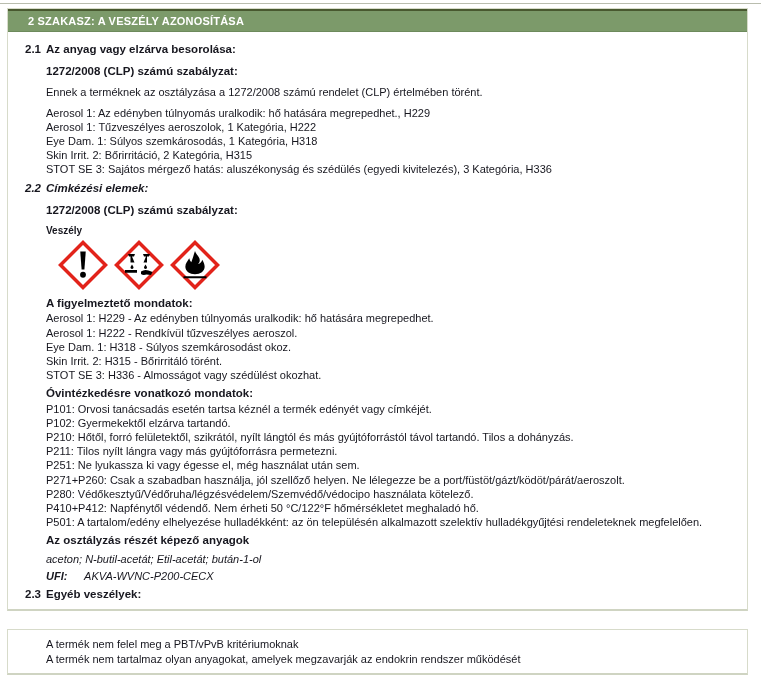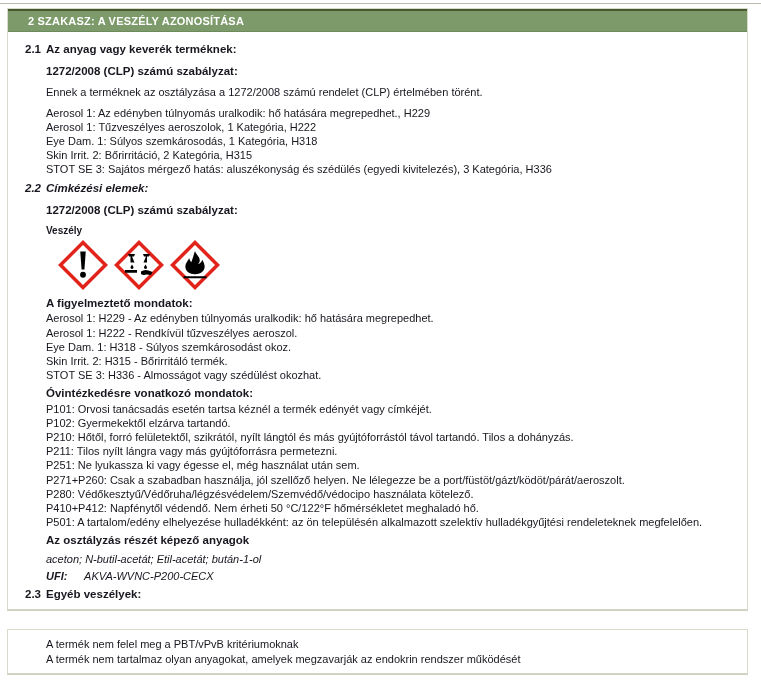--- a/index.html
+++ b/index.html
@@ -55,21 +55,21 @@
 <div>
   <div class="top-rule"></div>
 
   <div class="section-box">
     <div class="section-header">2 SZAKASZ: A VESZÉLY AZONOSÍTÁSA</div>
 
     <div class="section-content">
 
       <div class="hrow">
         <span class="num">2.1</span>
-        <span>Az anyag vagy keverék terméknek:</span>
+        <span>Az anyag vagy elzárva besorolása:</span>
       </div>
       <div class="indent">
         <p class="sub">1272/2008 (CLP) számú szabályzat:</p>
         <p class="intro">Ennek a terméknek az osztályzása a 1272/2008 számú rendelet (CLP) értelmében törént.</p>
         <div class="list">
           <div class="line">Aerosol 1: Az edényben túlnyomás uralkodik: hő hatására megrepedhet., H229</div>
           <div class="line">Aerosol 1: Tűzveszélyes aeroszolok, 1 Kategória, H222</div>
           <div class="line">Eye Dam. 1: Súlyos szemkárosodás, 1 Kategória, H318</div>
           <div class="line">Skin Irrit. 2: Bőrirritáció, 2 Kategória, H315</div>
           <div class="line">STOT SE 3: Sajátos mérgező hatás: aluszékonyság és szédülés (egyedi kivitelezés), 3 Kategória, H336</div>
@@ -107,21 +107,21 @@
             <path d="M50 22 c2.5 8 9.5 11 9.5 18.5 0 3.5 -1.5 5.5 -3.5 7.5 4.5 -1 7.5 -4.5 8.5 -8.5 2.8 4.8 4.8 9.5 4.8 14 0 8.8 -8.6 15 -19.3 15 s-19.3 -6.2 -19.3 -15 c0 -7.5 4.8 -11.5 7.8 -17 1 3.5 2 5.8 4 7.8 2.8 -6 4.5 -13.8 7.5 -22.3 z" fill="#000"></path>
             <rect x="27" y="72.5" width="46" height="4" fill="#000"></rect>
           </svg>
         </div>
 
         <p class="stmt-head">A figyelmeztető mondatok:</p>
         <div class="list">
           <div class="line">Aerosol 1: H229 - Az edényben túlnyomás uralkodik: hő hatására megrepedhet.</div>
           <div class="line">Aerosol 1: H222 - Rendkívül tűzveszélyes aeroszol.</div>
           <div class="line">Eye Dam. 1: H318 - Súlyos szemkárosodást okoz.</div>
-          <div class="line">Skin Irrit. 2: H315 - Bőrirritáló termék.</div>
+          <div class="line">Skin Irrit. 2: H315 - Bőrirritáló törént.</div>
           <div class="line">STOT SE 3: H336 - Almosságot vagy szédülést okozhat.</div>
         </div>
 
         <p class="stmt-head">Óvintézkedésre vonatkozó mondatok:</p>
         <div class="list">
           <div class="line">P101: Orvosi tanácsadás esetén tartsa kéznél a termék edényét vagy címkéjét.</div>
           <div class="line">P102: Gyermekektől elzárva tartandó.</div>
           <div class="line">P210: Hőtől, forró felületektől, szikrától, nyílt lángtól és más gyújtóforrástól távol tartandó. Tilos a dohányzás.</div>
           <div class="line">P211: Tilos nyílt lángra vagy más gyújtóforrásra permetezni.</div>
           <div class="line">P251: Ne lyukassza ki vagy égesse el, még használat után sem.</div>

